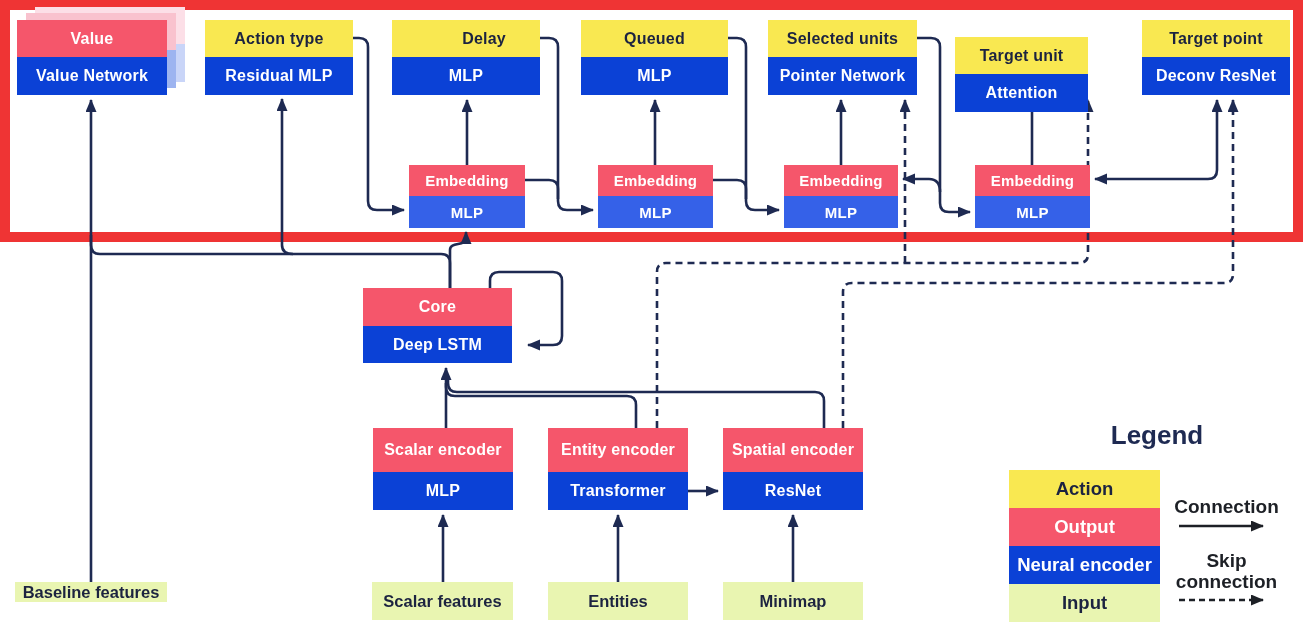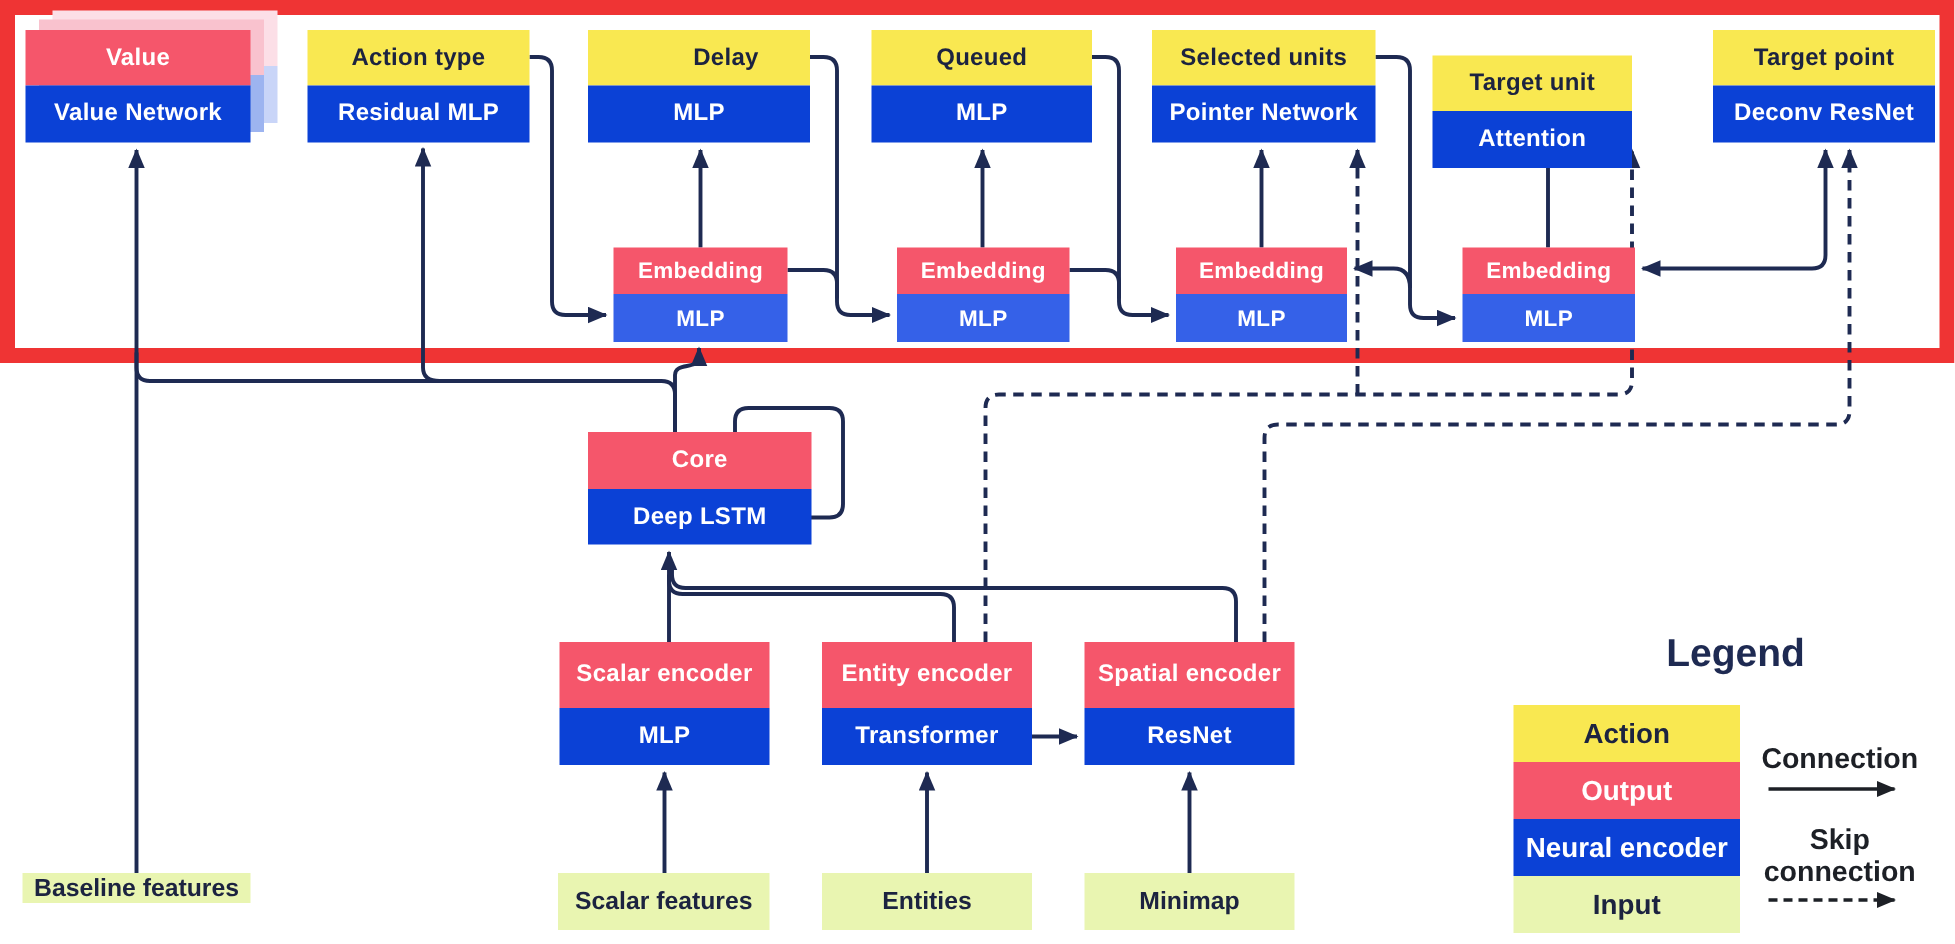--- a/index.html
+++ b/index.html
@@ -150,21 +150,21 @@
   </div>
   <div class="block layer3 emb" style="left:784px;top:165px;width:114px;height:63px;">
     <div class="band pink" style="height:31px;">Embedding</div>
     <div class="band blue2" style="height:32px;">MLP</div>
   </div>
   <div class="block layer3 emb" style="left:975px;top:165px;width:115px;height:63px;">
     <div class="band pink" style="height:31px;">Embedding</div>
     <div class="band blue2" style="height:32px;">MLP</div>
   </div>
 
-  <div class="block layer3" style="left:392px;top:288px;width:149px;height:75px;">
+  <div class="block layer3" style="left:363px;top:288px;width:149px;height:75px;">
     <div class="band pink" style="height:38px;">Core</div>
     <div class="band blue" style="height:37px;">Deep LSTM</div>
   </div>
 
   <div class="block layer3" style="left:373px;top:428px;width:140px;height:82px;">
     <div class="band pink" style="height:44px;">Scalar encoder</div>
     <div class="band blue" style="height:38px;">MLP</div>
   </div>
   <div class="block layer3" style="left:548px;top:428px;width:140px;height:82px;">
     <div class="band pink" style="height:44px;">Entity encoder</div>

